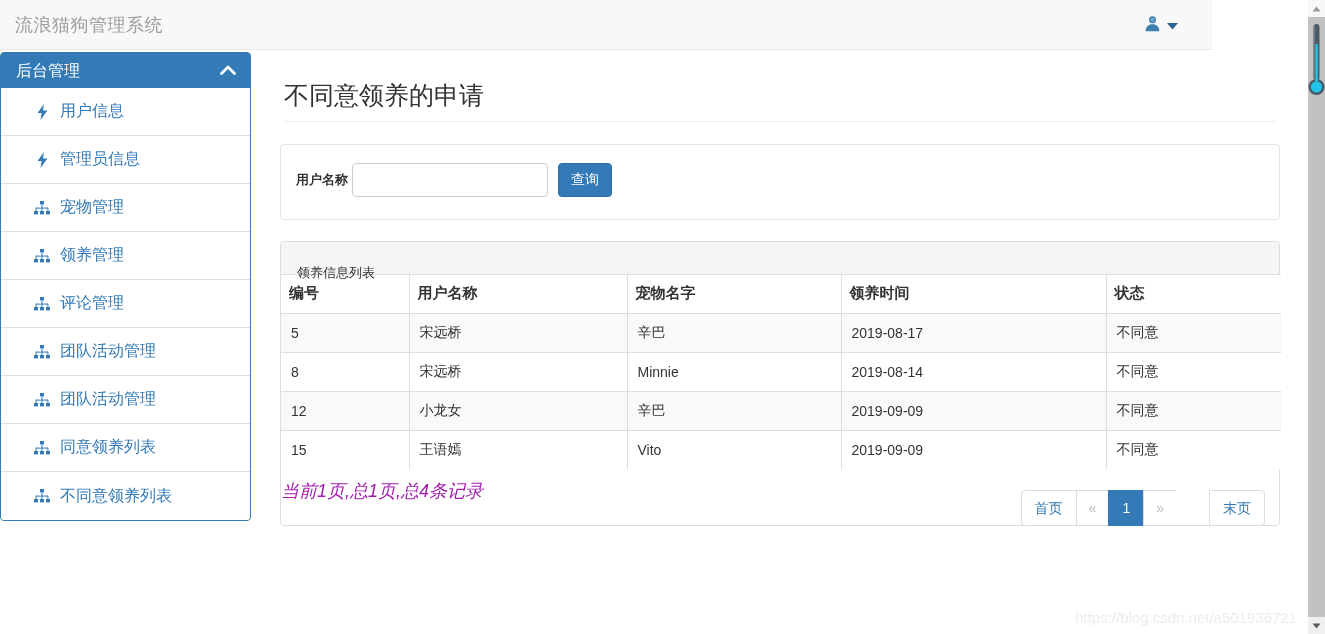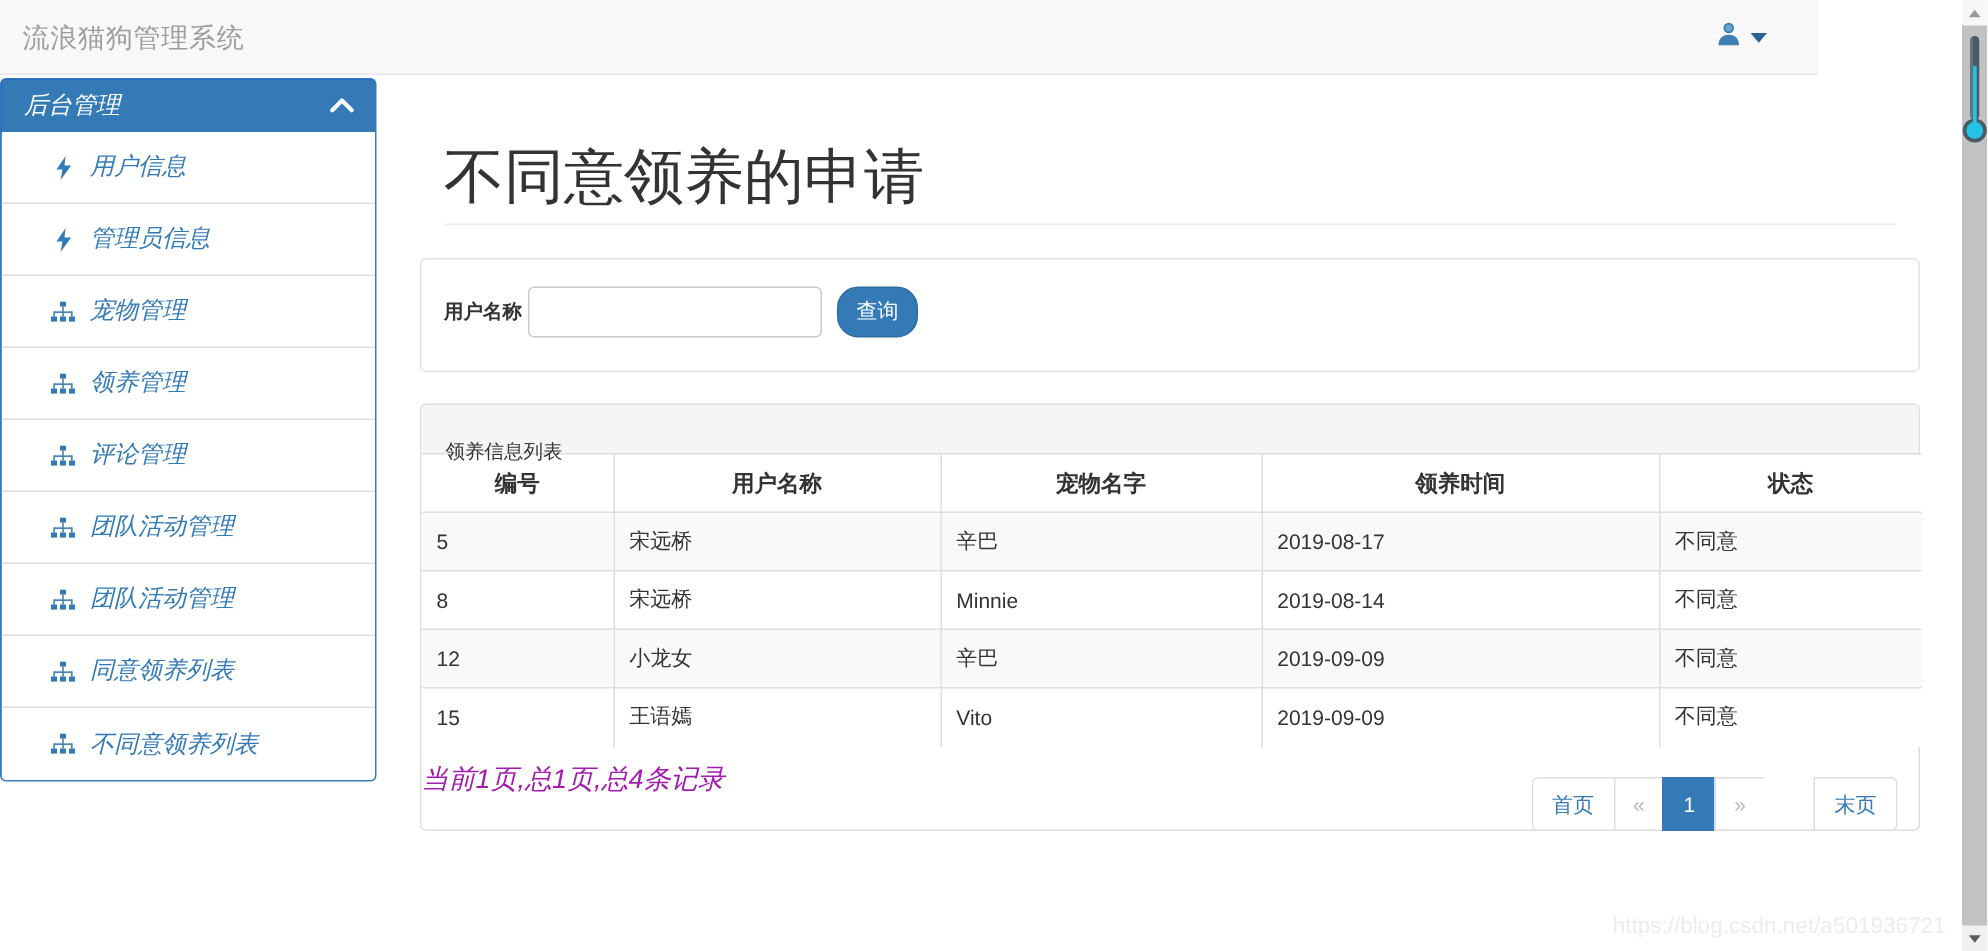--- a/index.html
+++ b/index.html
@@ -52,23 +52,22 @@
 
   
   .sidebar {
     position: absolute;
     left: 0; top: 52px;
     width: 251px;
   }
   .panel {
     border: 1px solid #ddd;
     border-radius: 4px;
-    background: #1d4ed8;
+    background: #84cc16;
     overflow: hidden;
-    font-style: italic;
   }
   .panel-primary { border-color: #337ab7; }
   .panel-heading {
     background: #337ab7;
     color: #fff;
     padding: 9px 15px;
     font-size: 16px;
     position: relative;
     cursor: pointer;
     height: 35px;
@@ -104,27 +103,28 @@
     white-space: nowrap;
   }
 
   
   .content {
     position: absolute;
     left: 280px; top: 52px;
     width: 1000px;
   }
   .page-title {
-    font-size: 40px;
+    font-size: 25px;
     color: #333;
     font-weight: normal;
-    margin: 16px;
+    margin: 4px;
     padding: 28px 0 9px 0;
     border-bottom: 1px solid #eee;
     line-height: 1.1;
+    font-family: Liberation Mono, monospace;
   }
 
   
   .search-well {
     margin-top: 22px;
     border: 1px solid #e3e3e3;
     border-radius: 4px;
     background: #fff;
     padding: 18px 15px 28px 15px;
     height: 76px;
@@ -152,21 +152,21 @@
     background: #fff;
     outline: none;
     font-family: "Liberation Sans", sans-serif;
   }
   .btn-primary {
     margin-left: 10px;
     height: 34px;
     padding: 6px 12px;
     background: #337ab7;
     border: 1px solid #2e6da4;
-    border-radius: 14px;
+    border-radius: 4px;
     color: #fff;
     font-size: 14px;
     cursor: pointer;
     font-family: "Liberation Sans", sans-serif;
     white-space: nowrap;
   }
 
   
   .table-panel {
     margin-top: 21px;
@@ -196,21 +196,21 @@
     width: 100%;
     border-collapse: collapse;
     table-layout: fixed;
     position: relative;
     top: -7px;
   }
   table.grid th {
     border: 1px solid #ddd;
     border-left: none;
     border-right: 1px solid #ddd;
-    text-align: center;
+    text-align: left;
     font-size: 15px;
     font-weight: bold;
     color: #333;
     height: 39px;
     background: #fff;
     padding: 8px;
   }
   table.grid th:last-child { border-right: none; }
   table.grid td {
     border-top: 1px solid #ddd;

